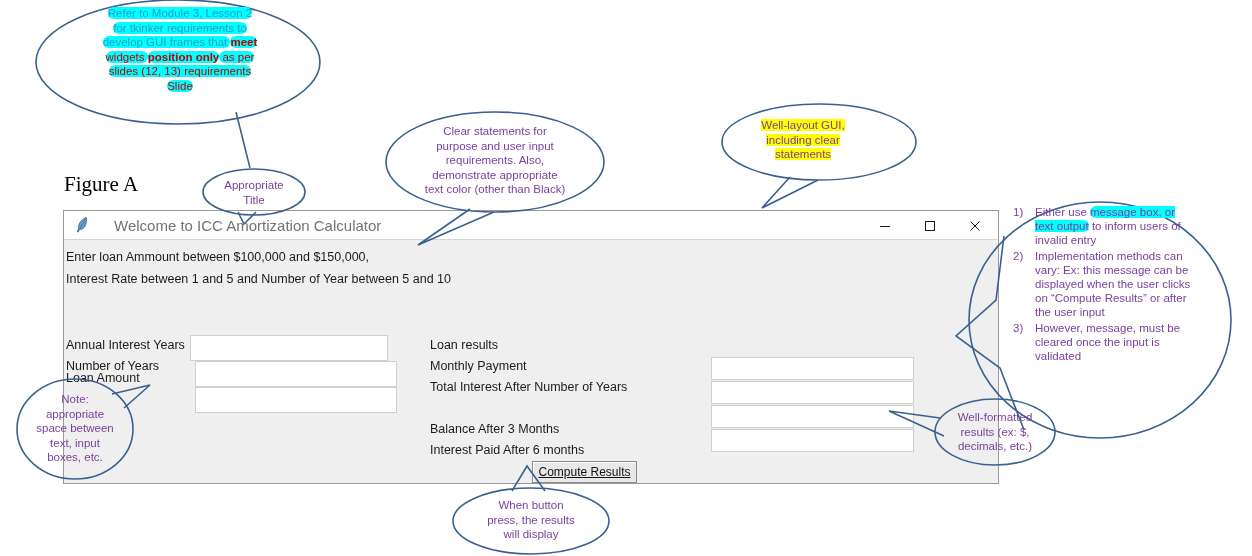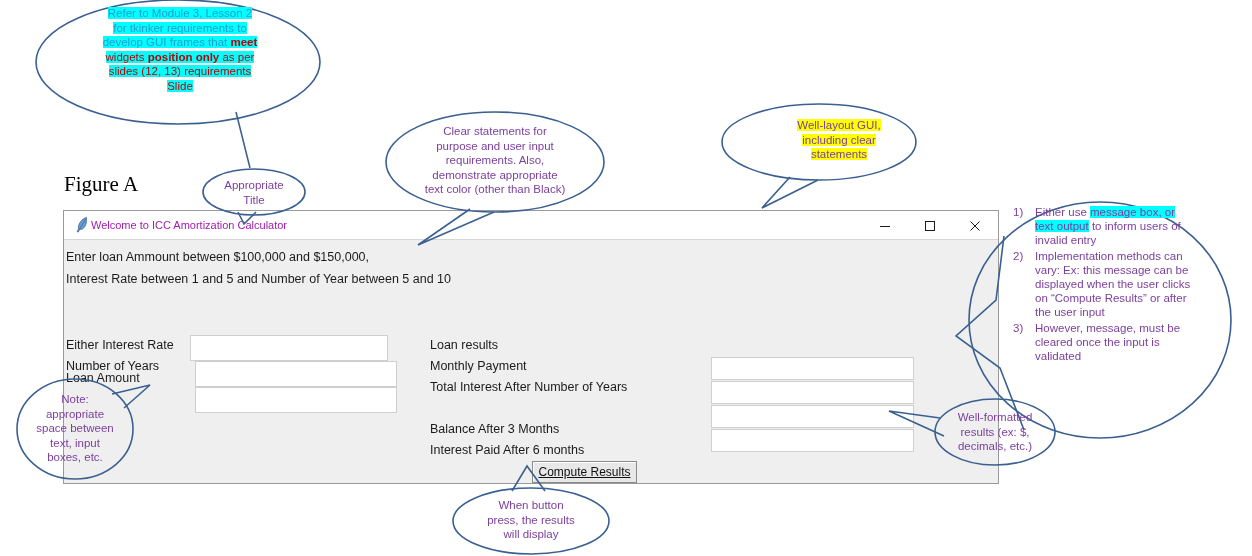--- a/index.html
+++ b/index.html
@@ -16,21 +16,21 @@
   
   .callout-text{
     position:absolute;
     color:#7B3F9D;
     font-family:"Liberation Sans", sans-serif;
     font-size:11.5px;
     line-height:14.5px;
     text-align:center;
     z-index:30;
   }
-  .hl-cyan{background:#00FFFF;}
+  .hl-cyan{background:#00FFFF;border-radius:6px;}
   .hl-yellow{background:#FFFF00;}
   .red-b{color:#C00000;font-weight:bold;}
   .red{color:#C00000;}
   .cy-txt{color:#1F9FD0;}
 
   
   #bubbles{position:absolute;left:0;top:0;width:1252px;height:556px;z-index:20;pointer-events:none;}
 
   
   #figure-a{
@@ -51,22 +51,22 @@
   #titlebar{
     height:29px;width:100%;
     background:#ffffff;
     border-bottom:1px solid #d6d6d6;
     box-sizing:border-box;
     display:flex;align-items:center;
     position:relative;
   }
   #quill-icon{margin-left:10px;width:16px;height:18px;display:block;}
   #win-title{
-    margin-left:1px;
-    font-size:11px;color:#a21caf;
+    margin-left:24px;
+    font-size:15px;color:#737373;
     font-family:"Liberation Sans", sans-serif;
   }
   .win-btn{
     position:absolute;top:0;height:29px;width:45px;
     display:flex;align-items:center;justify-content:center;
   }
   #btn-min{right:91px;}
   #btn-max{right:46px;}
   #btn-close{right:1px;}
 
@@ -180,21 +180,21 @@
 </div>
 
 <div class="callout-text" style="left:392px;top:124px;width:206px;">
   <span>Clear statements for</span><br>
   <span>purpose and user input</span><br>
   <span>requirements. Also,</span><br>
   <span>demonstrate appropriate</span><br>
   <span>text color (other than Black)</span>
 </div>
 
-<div class="callout-text" style="left:780px;top:118px;width:118px;">
+<div class="callout-text" style="left:744px;top:118px;width:118px;">
   <span class="hl-yellow">Well-layout GUI,</span><br>
   <span class="hl-yellow">including clear</span><br>
   <span class="hl-yellow">statements</span>
 </div>
 
 <div id="num-list">
   <div class="li">
     <div class="num">1)</div>
     <div class="body"><span>Either use </span><span class="hl-cyan">message box, or text output</span><span> to inform users of invalid entry</span></div>
   </div>
@@ -253,21 +253,21 @@
         <line x1="10.5" y1="1.5" x2="1.5" y2="10.5" stroke="#1b1b1b" stroke-width="1"></line>
       </svg>
     </div>
   </div>
 
   <div id="win-body">
 
     <div class="instr" id="instr1">Enter loan Ammount between $100,000 and $150,000,</div>
     <div class="instr" id="instr2">Interest Rate between 1 and 5 and Number of Year between 5 and 10</div>
 
-    <div class="form-label" style="top:98px;">Either Interest Rate</div>
+    <div class="form-label" style="top:98px;">Annual Interest Years</div>
     <div class="form-label" style="top:119px;">Number of Years</div>
     <div class="form-label" style="top:131px;">Loan Amount</div>
 
     <input class="entry" style="left: 126px; top: 95px; width: 198px; height: 26px;" value="">
     <input class="entry" style="left: 131px; top: 121px; width: 202px; height: 26px;" value="">
     <input class="entry" style="left: 131px; top: 147px; width: 202px; height: 26px;" value="">
 
     <div class="res-label" style="top:98px;">Loan results</div>
     <div class="res-label" style="top:119px;">Monthly Payment</div>
     <div class="res-label" style="top:140px;">Total Interest After Number of Years</div>

